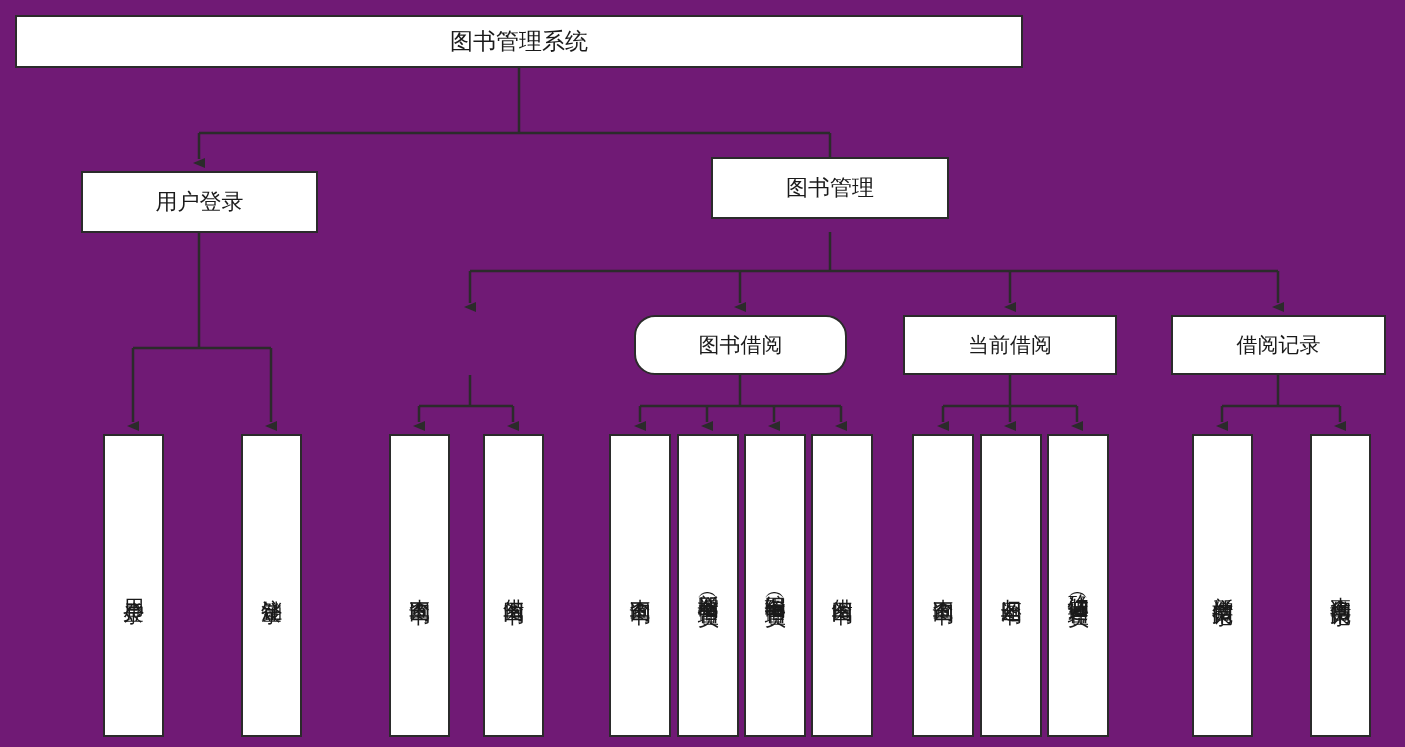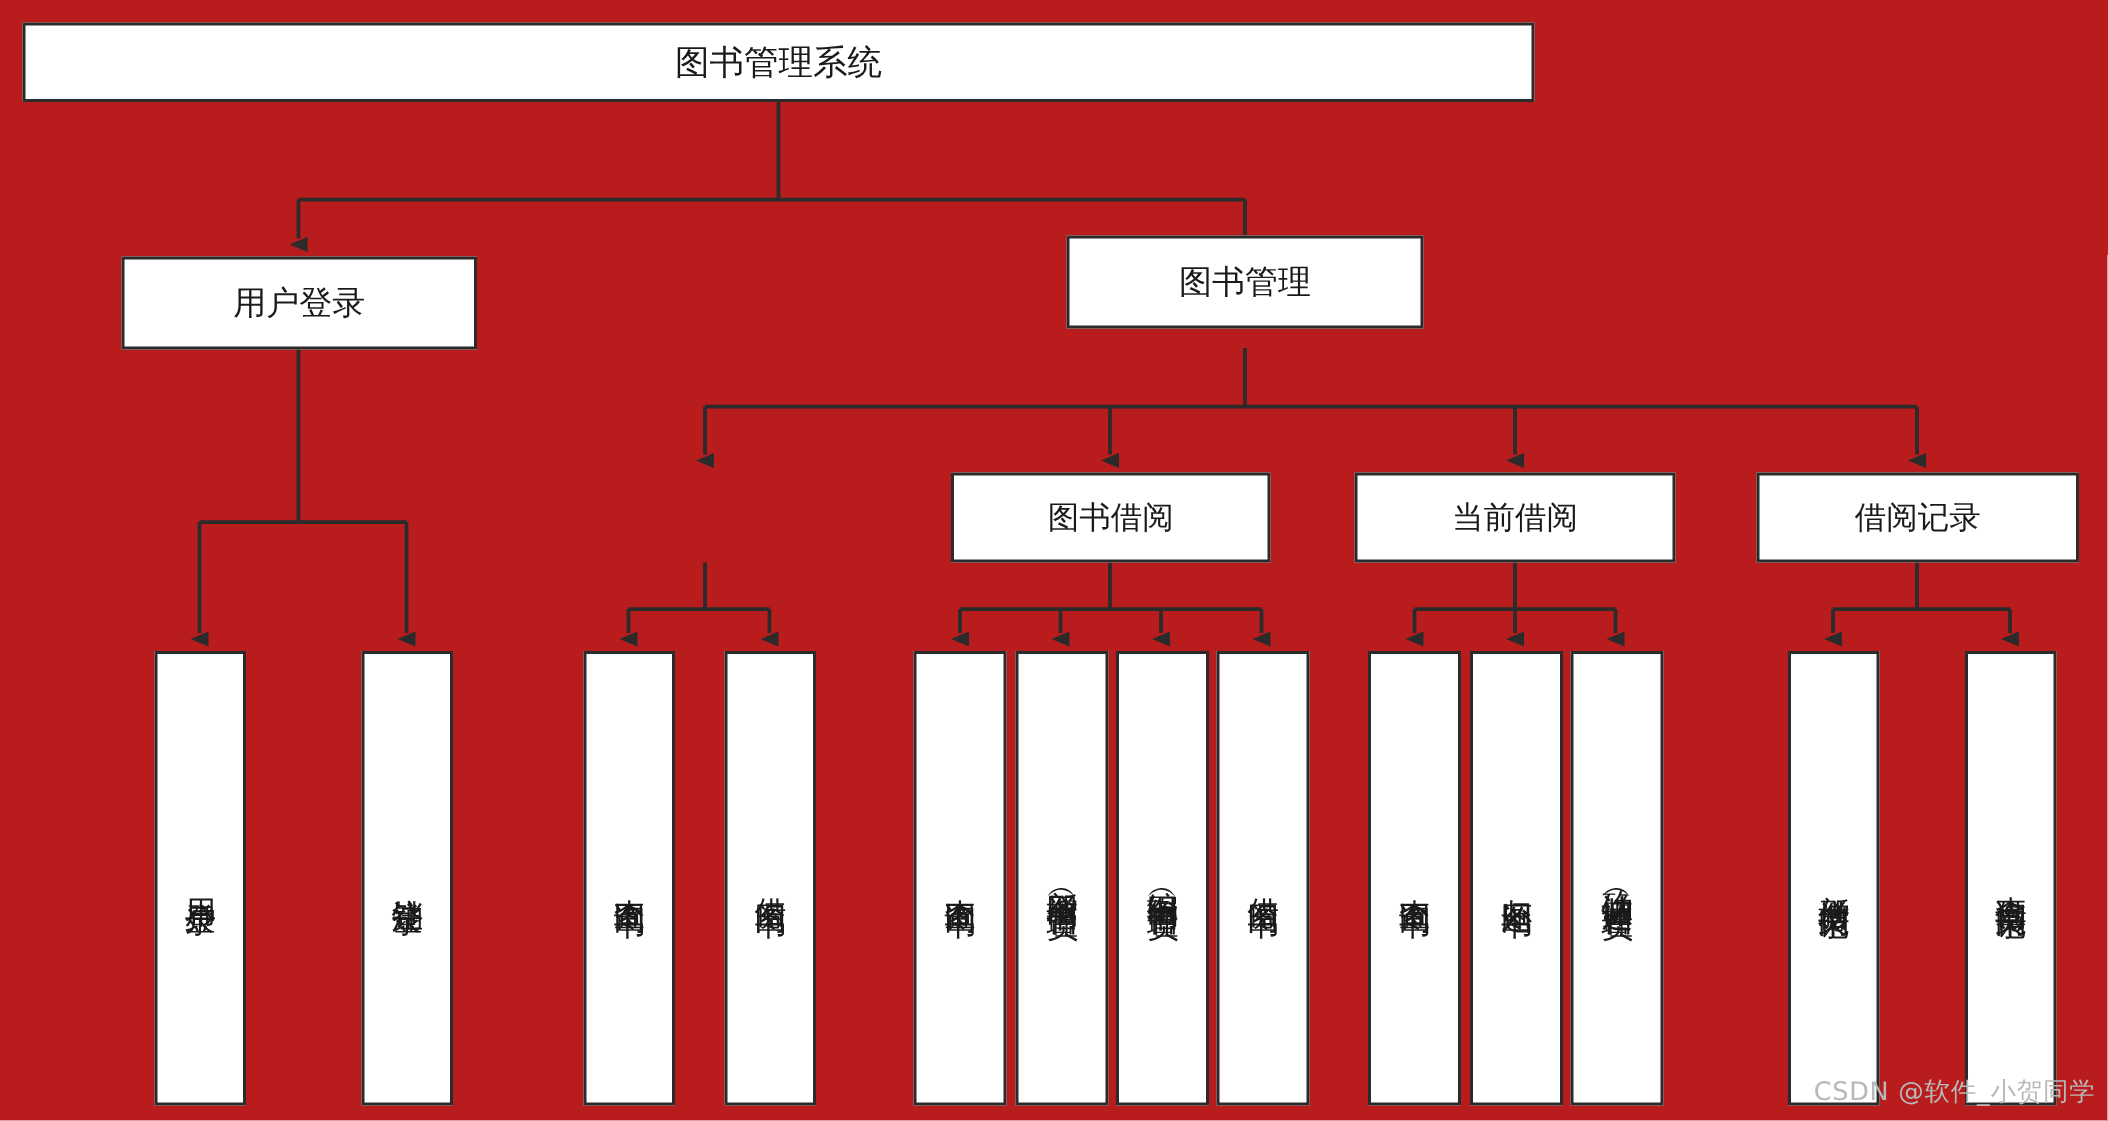--- a/index.html
+++ b/index.html
@@ -7,21 +7,21 @@
     padding: 0;
     background: #ffffff;
   }
   body {
     font-family: "DejaVu Sans", "Liberation Sans", sans-serif;
   }
   #canvas {
     position: relative;
     width: 1405px;
     height: 747px;
-    background: #b91c1c;
+    background: #701a75;
     overflow: hidden;
   }
   #edges {
     position: absolute;
     left: 0;
     top: 0;
     width: 1405px;
     height: 747px;
     pointer-events: none;
   }
@@ -129,21 +129,21 @@
 
   <div class="node lvl2" style="left:81px; top:171px; width:237px; height:62px;">
     <span>用户登录</span>
   </div>
 
   <div class="node lvl2" style="left:711px; top:157px; width:238px; height:62px;">
     <span>图书管理</span>
   </div>
 
 
-  <div class="node lvl3" style="left:634px; top:315px; width:213px; height:60px;">
+  <div class="node lvl3" style="left:634px; top:315px; width:213px; height:60px;border-radius:21px;">
     <span>图书借阅</span>
   </div>
 
   <div class="node lvl3" style="left:903px; top:315px; width:214px; height:60px;">
     <span>当前借阅</span>
   </div>
 
   <div class="node lvl3" style="left:1171px; top:315px; width:215px; height:60px;">
     <span>借阅记录</span>
   </div>
@@ -193,15 +193,14 @@
   </div>
 
   <div class="node leaf" style="left:1192px; top:434px; width:61px; height:303px;">
     <span class="vtext">新增借阅记录</span>
   </div>
 
   <div class="node leaf" style="left:1310px; top:434px; width:61px; height:303px;">
     <span class="vtext">查询借阅记录</span>
   </div>
 
-  <div id="watermark">CSDN @软件_小贺同学</div>
 
 </div>
 
 </body></html>

